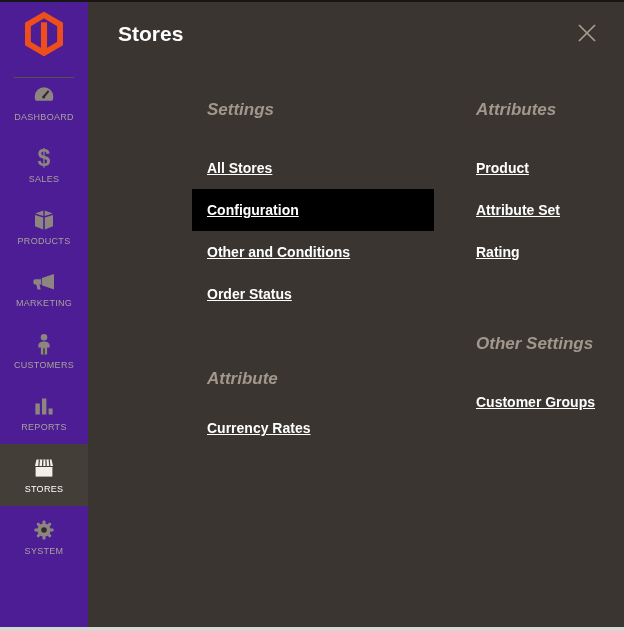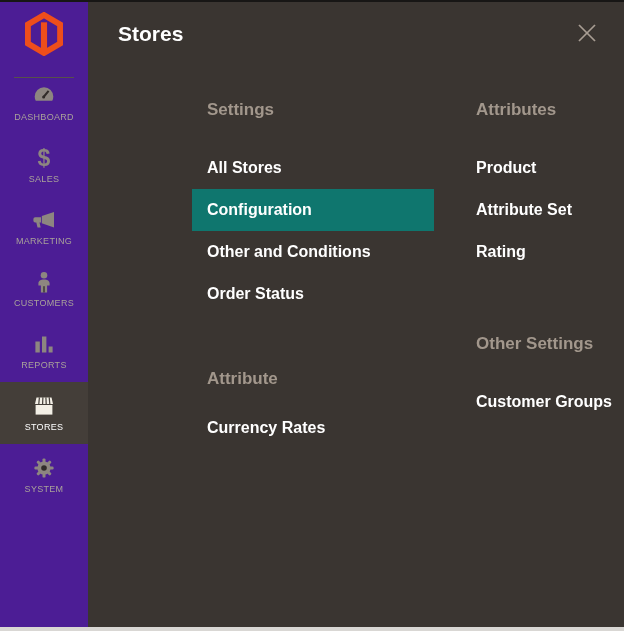--- a/index.html
+++ b/index.html
@@ -36,28 +36,29 @@
     font-size:21px;font-weight:700;color:#ffffff;line-height:26px;
   }
   .close-btn{position:absolute;top:22px;right:26px;width:22px;height:22px;cursor:pointer;}
 
   .col{position:absolute;top:0;width:242px;}
   .col-left{left:104px;}
   .col-right{left:373px;}
   .sec-title{
     font-size:17px;font-weight:700;color:#a2978c;line-height:22px;
     margin:0 0 26px 15px;
+    font-style:italic;
   }
   .sec{margin:0;}
   .menu-item{
     height:42px;line-height:42px;padding-left:15px;
-    font-size:16px;font-weight:600;color:#ffffff;
-    cursor:pointer;white-space:nowrap;
-  }
-  .menu-item.highlighted{background:#0f766e;}
+    font-size:14px;font-weight:600;color:#ffffff;
+    cursor:pointer;white-space:nowrap;text-decoration:underline;
+  }
+  .menu-item.highlighted{background:#000000;}
   .sec.tight .sec-title{margin-bottom:17px;}
 </style>
 </head>
 <body>
 
 <div class="screen">
   <div class="topline"></div>
 
   <div class="sidebar">
     <div class="logo">
@@ -79,20 +80,29 @@
         <span class="nav-label">DASHBOARD</span>
       </div>
 
       <div class="nav-item">
         <svg width="24" height="24" viewBox="0 0 24 24">
           <text x="12" y="20" text-anchor="middle" font-size="23" font-weight="600" fill="currentColor" font-family="Liberation Sans, sans-serif">$</text>
         </svg>
         <span class="nav-label">SALES</span>
       </div>
 
+      <div class="nav-item">
+        <svg width="24" height="24" viewBox="0 0 24 24">
+          <path fill="currentColor" d="M11.3 2.6 3.2 5.4 11.3 7.9 Z"></path>
+          <path fill="currentColor" d="M12.7 2.6 20.8 5.4 12.7 7.9 Z"></path>
+          <path fill="currentColor" d="M3 6.9 11.2 9.6 V21.4 L3 18.3 Z"></path>
+          <path fill="currentColor" d="M21 6.9 12.8 9.6 V21.4 L21 18.3 Z"></path>
+        </svg>
+        <span class="nav-label">PRODUCTS</span>
+      </div>
 
       <div class="nav-item">
         <svg width="24" height="24" viewBox="0 0 24 24">
           <path fill="currentColor" d="M9.8 8.1 22 4 V19.6 L9.8 15.2 Z"></path>
           <path fill="currentColor" d="M3.2 9.2 H9 V14.6 H7.5 L8.7 19.5 H5.5 L4.3 14.6 H3.2 A1.8 1.8 0 0 1 1.4 12.8 V11 A1.8 1.8 0 0 1 3.2 9.2 Z"></path>
         </svg>
         <span class="nav-label">MARKETING</span>
       </div>
 
       <div class="nav-item">

